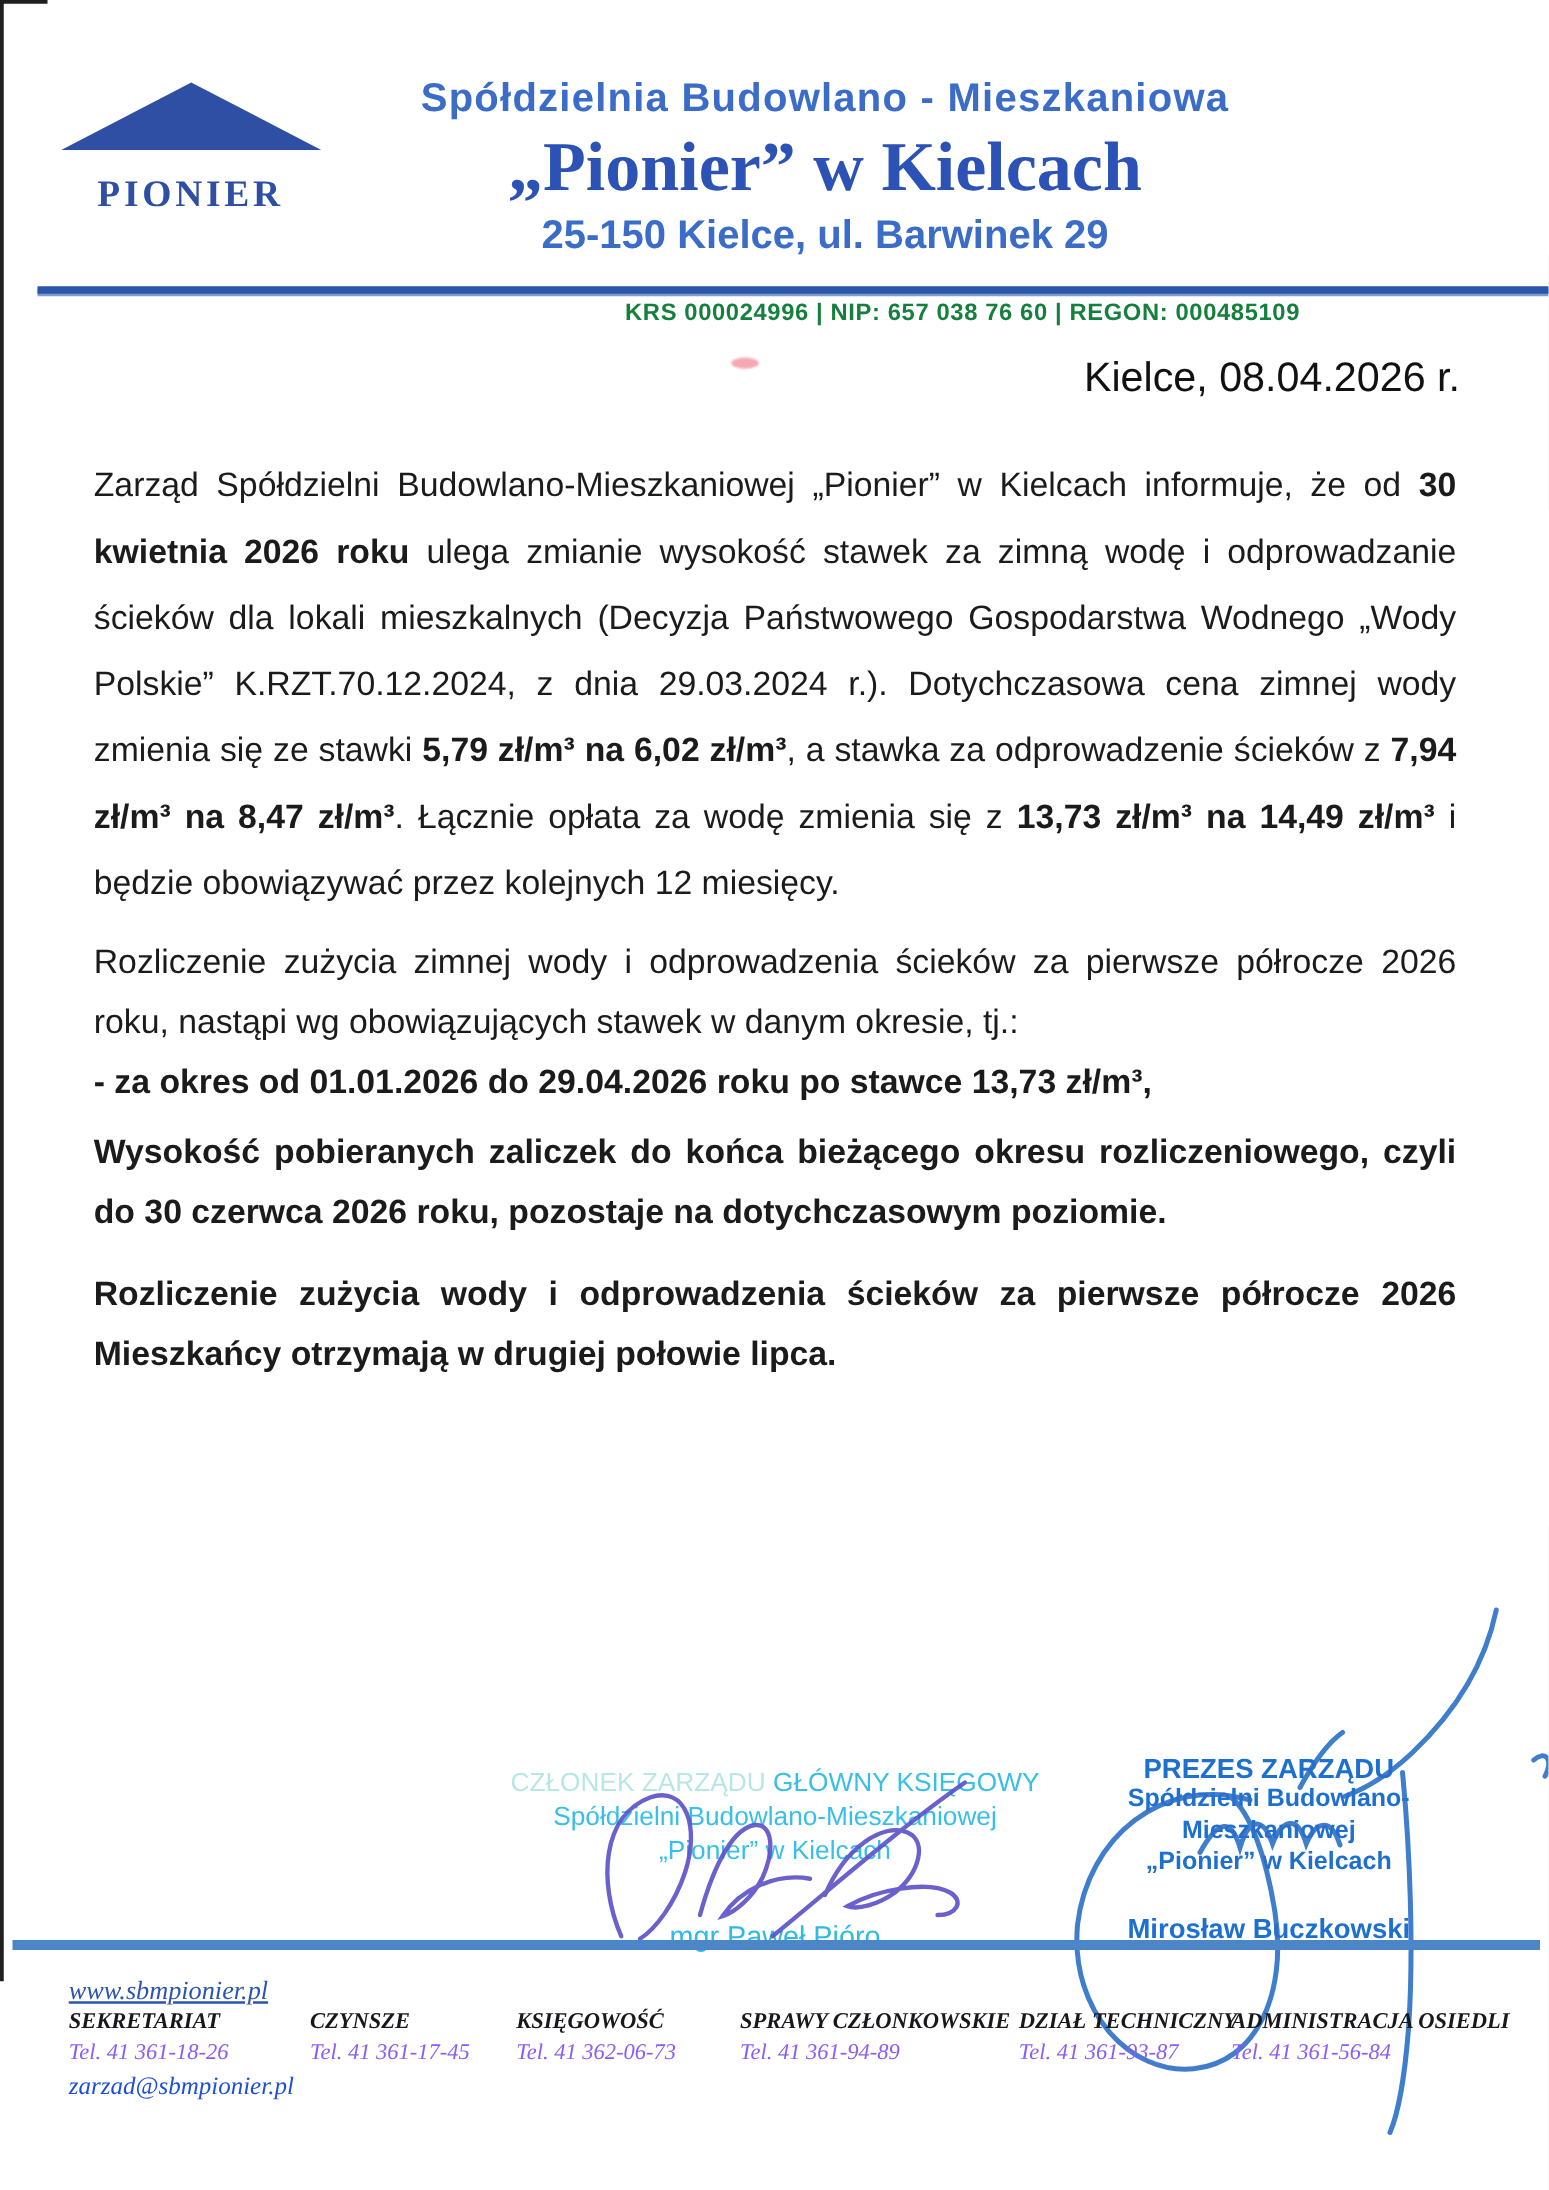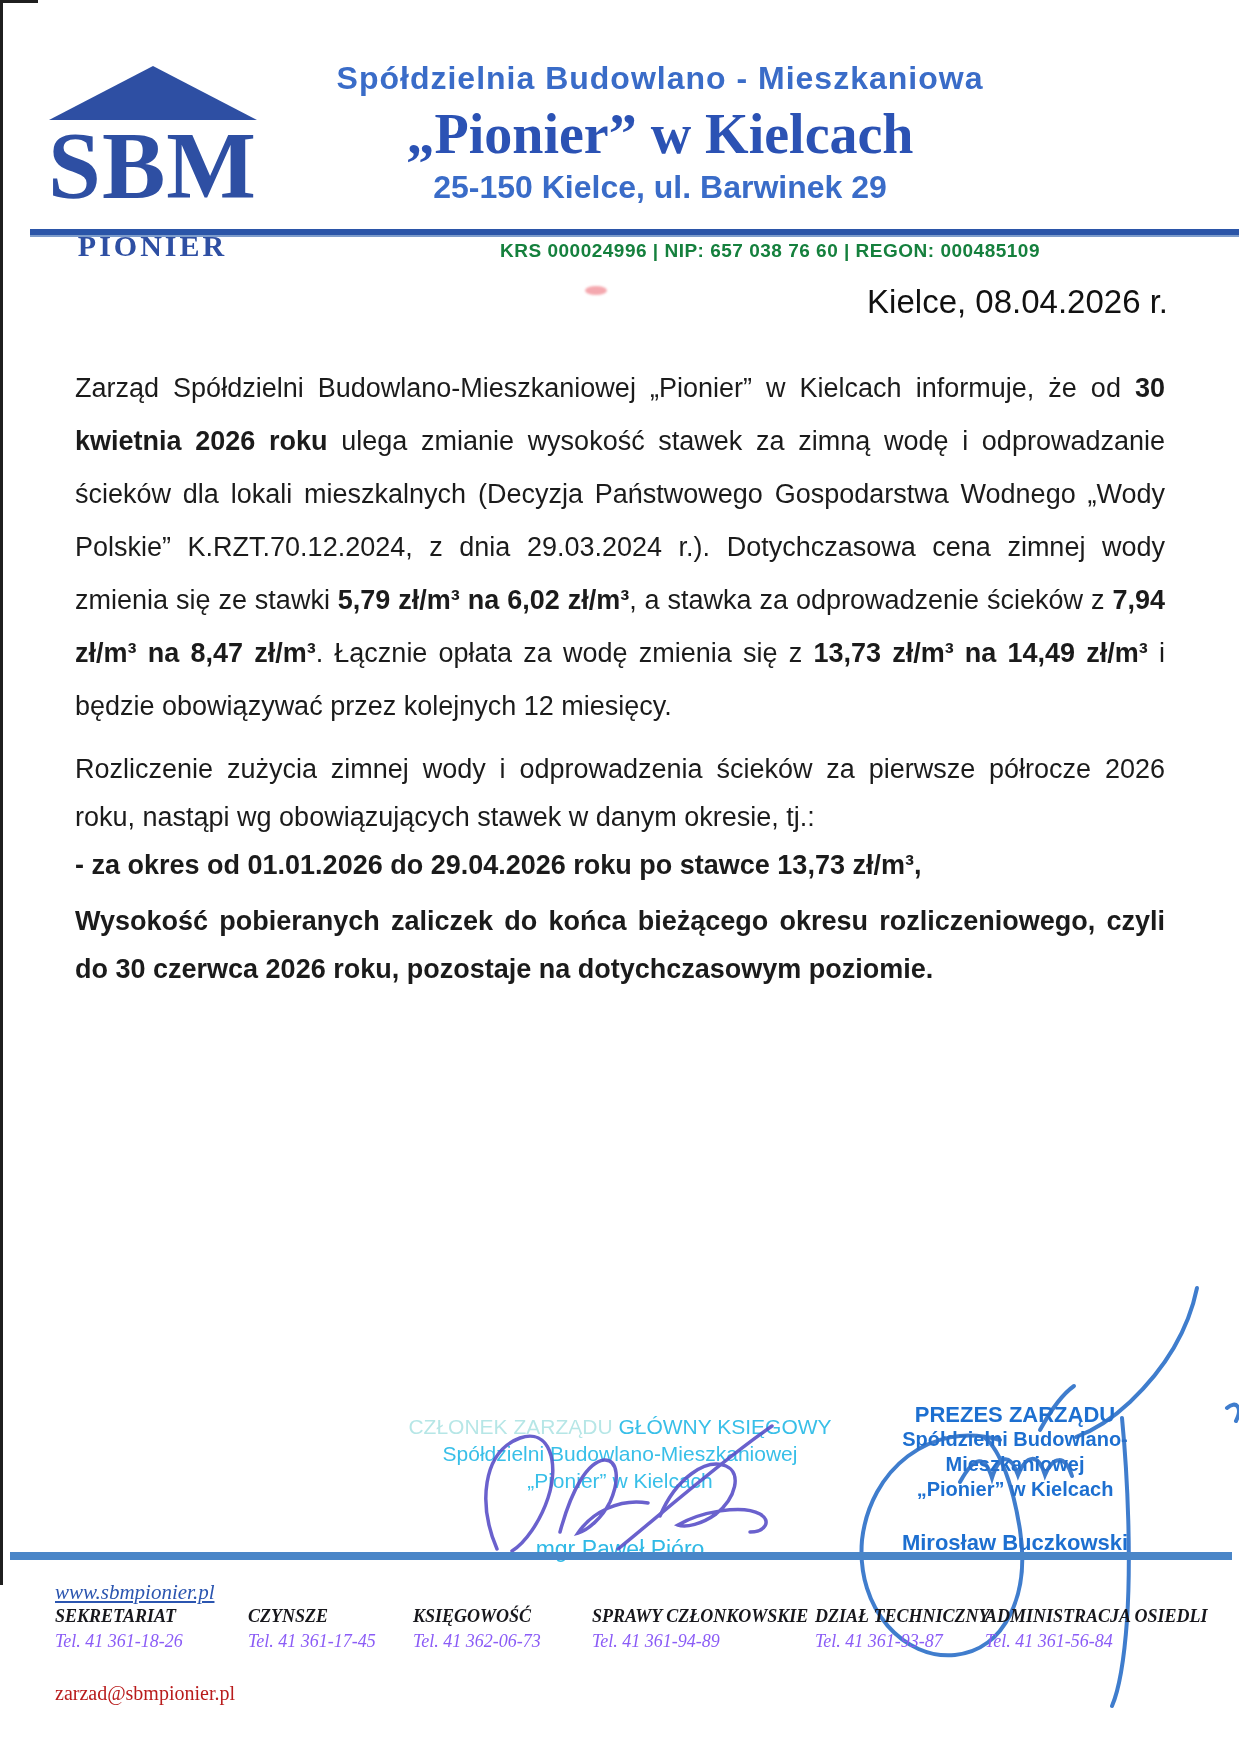--- a/index.html
+++ b/index.html
@@ -70,53 +70,53 @@
     background:#4a86c8;}
   .footer-website{position:absolute;left:55px;top:1580px;
     font-family:"Liberation Serif", serif;font-style:italic;font-size:21px;
     color:#2b55b0;text-decoration:underline;}
   .dept{position:absolute;top:1606px;font-family:"Liberation Serif", serif;font-style:italic;}
   .dept .dept-name{font-weight:bold;font-size:18px;color:#17171c;}
   .dept .dept-phone{font-size:18px;margin-top:4px;color:#8b5cf6;}
   .dept-0{left:55px;} .dept-1{left:248px;} .dept-2{left:413px;}
   .dept-3{left:592px;} .dept-4{815px;left:815px;} .dept-5{left:985px;}
   .footer-email{position:absolute;left:55px;top:1658px;
-    font-family:"Liberation Serif", serif;font-size:20px;color:#b91c1c;margin-top:24px;}
+    font-family:"Liberation Serif", serif;font-style:italic;font-size:20px;color:#1d4ed8;}
 </style>
 </head>
 <body>
 
 <div class="page">
   <div class="scan-edge-left"></div>
   <div class="scan-edge-top"></div>
 
   <div class="header">
     <div class="logo">
       <div class="logo-roof"></div>
-      <div class="logo-acronym">SBM</div>
       <div class="logo-name">PIONIER</div>
     </div>
     <div class="org">
       <div class="org-line1">Spółdzielnia Budowlano - Mieszkaniowa</div>
       <div class="org-line2">„Pionier” w Kielcach</div>
       <div class="org-address">25-150 Kielce, ul. Barwinek 29</div>
     </div>
     <div class="header-rule"></div>
     <div class="registry">KRS 000024996 | NIP: 657 038 76 60 | REGON: 000485109</div>
   </div>
 
   <div class="date-line">Kielce, 08.04.2026 r.</div>
 
   <div class="ink-smudge"></div>
 
   <div class="body-text">
     <p class="p1"><span>Zarząd Spółdzielni Budowlano-Mieszkaniowej „Pionier” w Kielcach informuje, że od </span><span class="b">30 kwietnia 2026 roku</span><span> ulega zmianie wysokość stawek za zimną wodę i odprowadzanie ścieków dla lokali mieszkalnych (Decyzja Państwowego Gospodarstwa Wodnego „Wody Polskie” K.RZT.70.12.2024, z dnia 29.03.2024 r.). Dotychczasowa cena zimnej wody zmienia się ze stawki </span><span class="b">5,79 zł/m³</span><span> </span><span class="b">na 6,02 zł/m³</span><span>, a stawka za odprowadzenie ścieków z </span><span class="b">7,94 zł/m³</span><span> </span><span class="b">na 8,47 zł/m³</span><span>. Łącznie opłata za wodę zmienia się z </span><span class="b">13,73 zł/m³</span><span> </span><span class="b">na 14,49 zł/m³</span><span> i będzie obowiązywać przez kolejnych 12 miesięcy.</span></p>
     <p class="p2"><span>Rozliczenie zużycia zimnej wody i odprowadzenia ścieków za pierwsze półrocze 2026 roku, nastąpi wg obowiązujących stawek w danym okresie, tj.:</span></p>
     <p class="bullet"><span class="b">- za okres od 01.01.2026 do 29.04.2026 roku po stawce 13,73 zł/m³,</span></p>
     <p class="p3"><span class="b">Wysokość pobieranych zaliczek do końca bieżącego okresu rozliczeniowego, czyli do 30 czerwca 2026 roku, pozostaje na dotychczasowym poziomie.</span></p>
+    <p class="p4"><span class="b">Rozliczenie zużycia wody i odprowadzenia ścieków za pierwsze półrocze 2026 Mieszkańcy otrzymają w drugiej połowie lipca.</span></p>
   </div>
 
   <div class="stamp-left">
     <div>
       <span class="faded">CZŁONEK ZARZĄDU</span>
       <span>GŁÓWNY KSIĘGOWY</span>
     </div>
     <div>Spółdzielni Budowlano-Mieszkaniowej</div>
     <div>„Pionier” w Kielcach</div>
     <div class="name">mgr Paweł Pióro</div>

